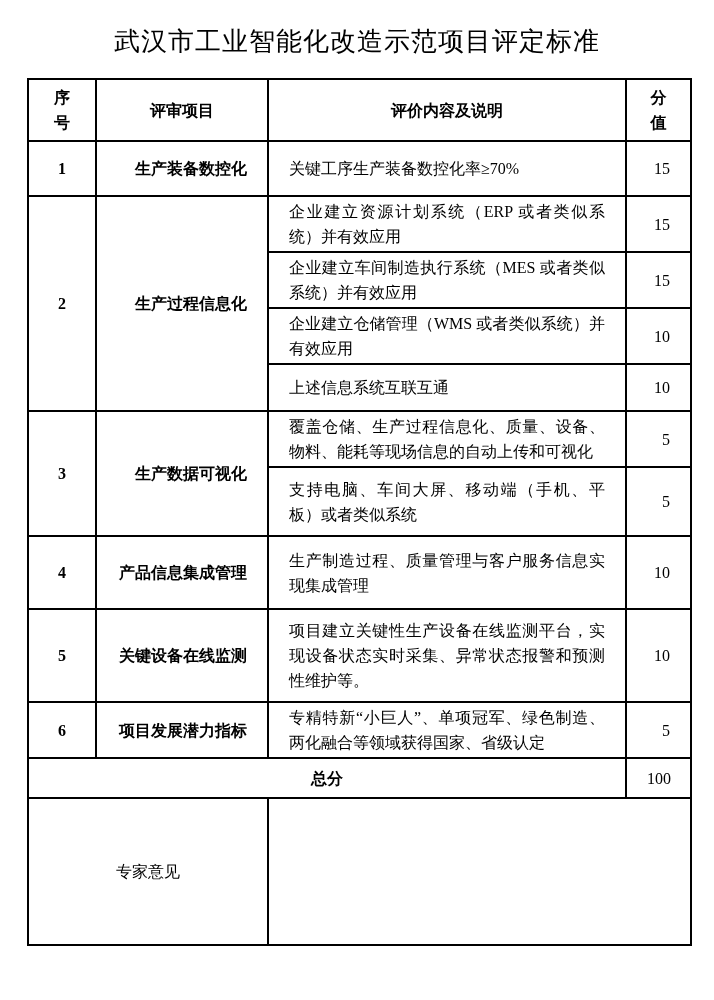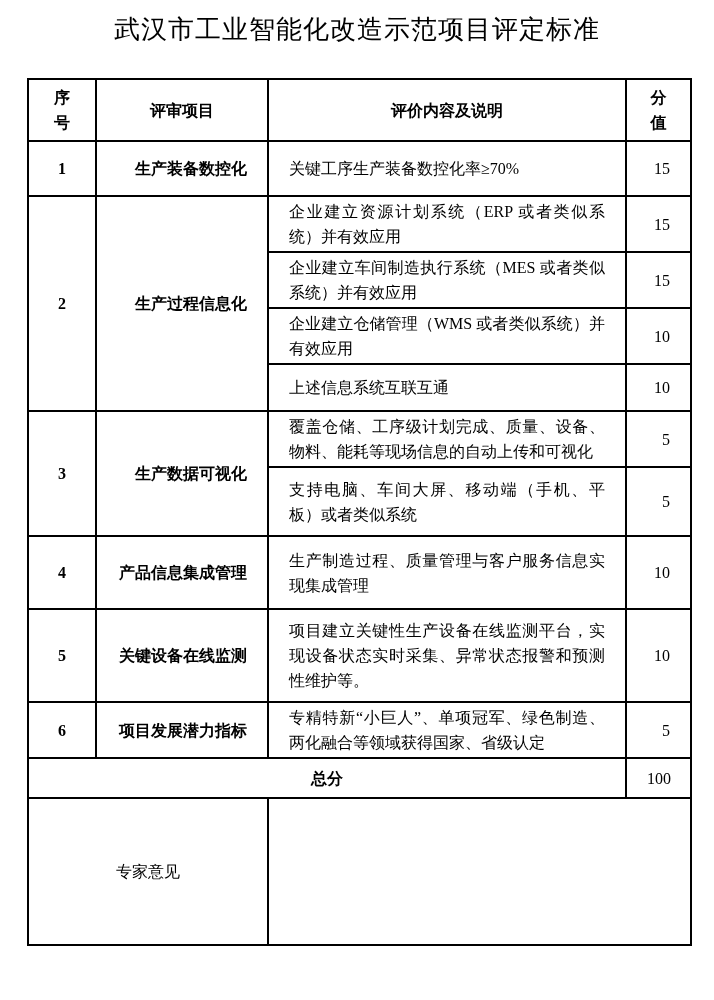--- a/index.html
+++ b/index.html
@@ -8,21 +8,21 @@
     background: #ffffff;
   }
   body {
     position: relative;
     width: 714px;
     height: 1000px;
     font-family: "Liberation Serif", "DejaVu Serif", serif;
     color: #000000;
   }
   .doc-title {
-    margin: 0;
+    margin: 12px;
     padding-top: 13px;
     text-align: center;
     font-size: 26px;
     font-weight: normal;
     line-height: 34px;
     letter-spacing: 1px;
   }
   table.eval-table {
     position: absolute;
     left: 27px;
@@ -120,21 +120,21 @@
     <td class="score-cell">10</td>
   </tr>
   <tr style="height:47px">
     <td class="desc-cell">上述信息系统互联互通</td>
     <td class="score-cell">10</td>
   </tr>
 
   <tr style="height:56px">
     <td class="no-cell" rowspan="2">3</td>
     <td class="item-cell" rowspan="2">生产数据可视化</td>
-    <td class="desc-cell">覆盖仓储、工序级计划完成、质量、设备、物料、能耗等现场信息的自动上传和可视化</td>
+    <td class="desc-cell">覆盖仓储、生产过程信息化、质量、设备、物料、能耗等现场信息的自动上传和可视化</td>
     <td class="score-cell">5</td>
   </tr>
   <tr style="height:69px">
     <td class="desc-cell">支持电脑、车间大屏、移动端（手机、平板）或者类似系统</td>
     <td class="score-cell">5</td>
   </tr>
 
   <tr style="height:73px">
     <td class="no-cell">4</td>
     <td class="item-cell">产品信息集成管理</td>

